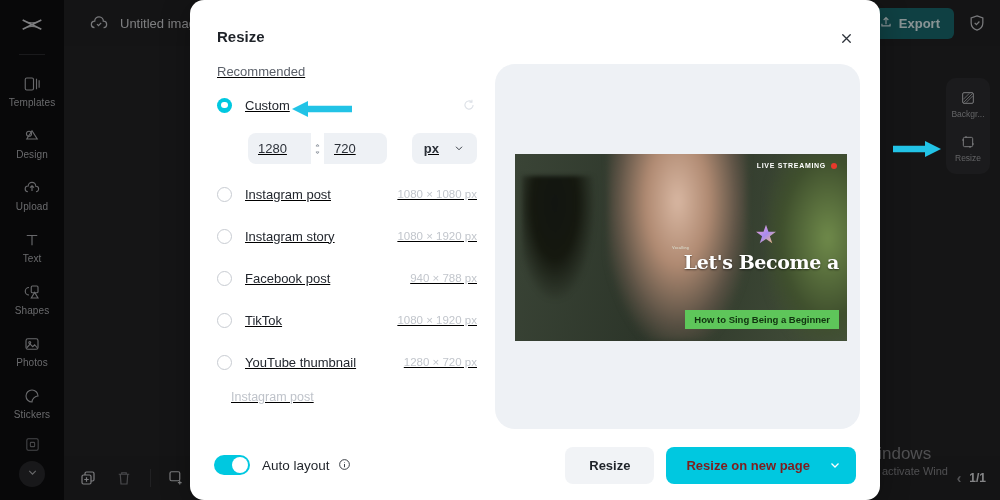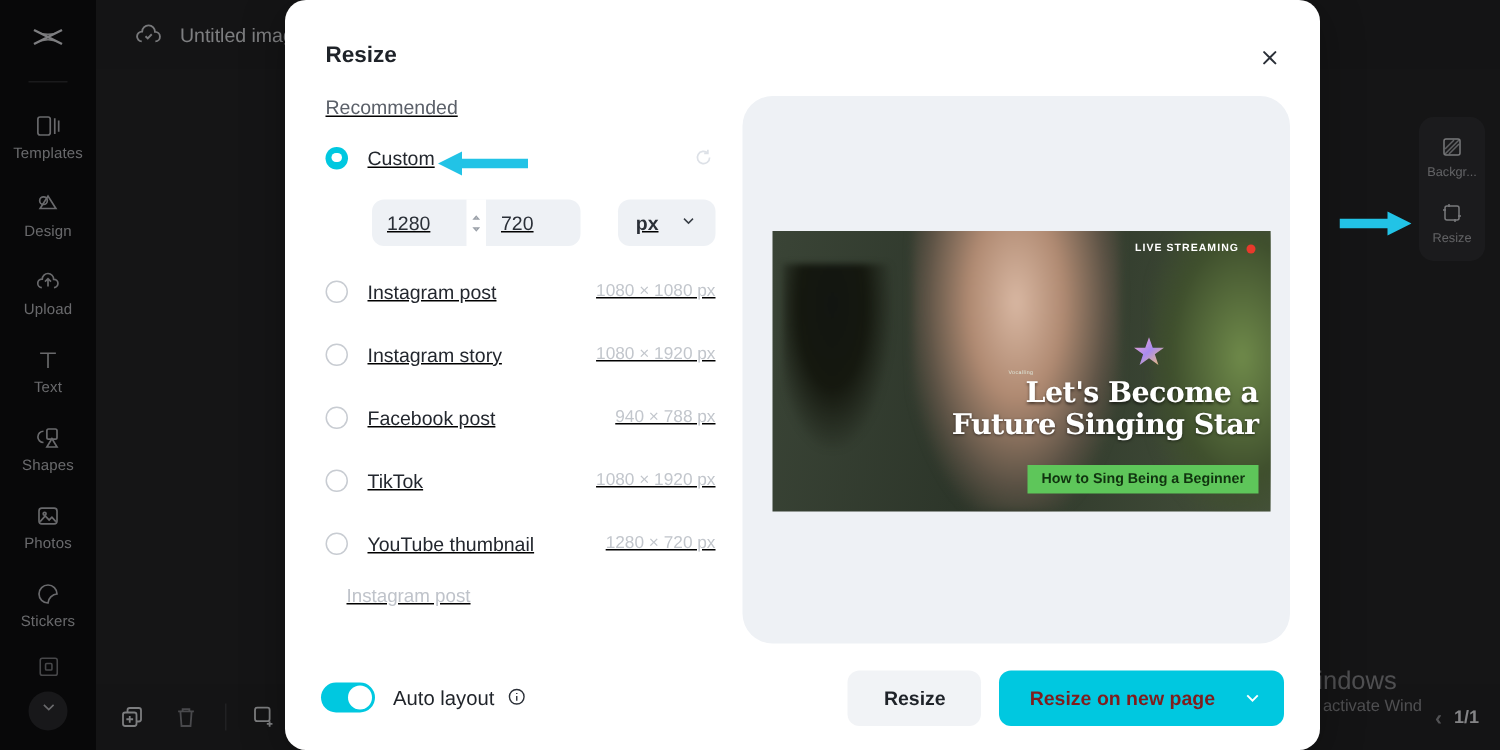--- a/index.html
+++ b/index.html
@@ -320,20 +320,37 @@
     </div>
 
     <div class="topbar">
       <span class="cloud-ic">
         <svg width="20" height="20" viewBox="0 0 24 24" fill="none" stroke="#cfd0d4" stroke-width="1.5">
           <path d="M6.6 17.5a3.9 3.9 0 0 1 .3-7.8A5.1 5.1 0 0 1 17.2 9.9a3.7 3.7 0 0 1 .3 7.6"></path>
           <path d="M9.6 13.4l1.8 1.8 3.2-3.4"></path>
         </svg>
       </span>
       <span class="doc-title">Untitled imag</span>
+      <div class="topbar-right">
+        <button class="export-btn">
+          <span>
+            <svg width="14" height="14" viewBox="0 0 24 24" fill="none" stroke="#eafdff" stroke-width="2">
+              <path d="M12 16V5M8 8.6 12 4.6l4 4"></path>
+                <path d="M5 15v3.5h14V15"></path>
+            </svg>
+          </span>
+          <span>Export</span>
+        </button>
+        <span class="shield-ic">
+          <svg width="20" height="20" viewBox="0 0 24 24" fill="none" stroke="#cfd0d4" stroke-width="1.5">
+            <path d="M12 3.5 19 6v6c0 4.4-3 7.2-7 8.5-4-1.3-7-4.1-7-8.5V6z"></path>
+            <path d="M9.2 11.9 11.3 14l3.6-3.8"></path>
+          </svg>
+        </span>
+      </div>
     </div>
 
     <div class="canvas-area"></div>
 
     <div class="right-tools">
       <div class="rt-item">
         <span class="ic">
           <svg width="16" height="16" viewBox="0 0 24 24" fill="none" stroke="#d0d1d5" stroke-width="1.5">
             <rect x="4" y="4" width="16" height="16" rx="2"></rect>
             <path d="M5 14 14 5M9 19 19 9M5 19 19 5" opacity=".75"></path>
@@ -482,21 +499,20 @@
               </linearGradient>
             </defs>
             <path d="M12 2.6 14.3 9h6.9l-5.6 4.1 2.2 6.6L12 15.6 6.2 19.7l2.2-6.6L2.8 9h6.9z" fill="url(#stg)"></path>
           </svg>
         </span>
 
         <div class="pv-tiny">Vocalling</div>
 
         <div class="pv-head">
           <div>Let's Become a</div>
-          <div>Future Singing Star</div>
         </div>
 
         <div class="pv-sub">How to Sing Being a Beginner</div>
       </div>
     </div>
 
     <div class="footer">
       <div class="toggle-wrap">
         <div class="toggle">
           <span class="knob"></span>

